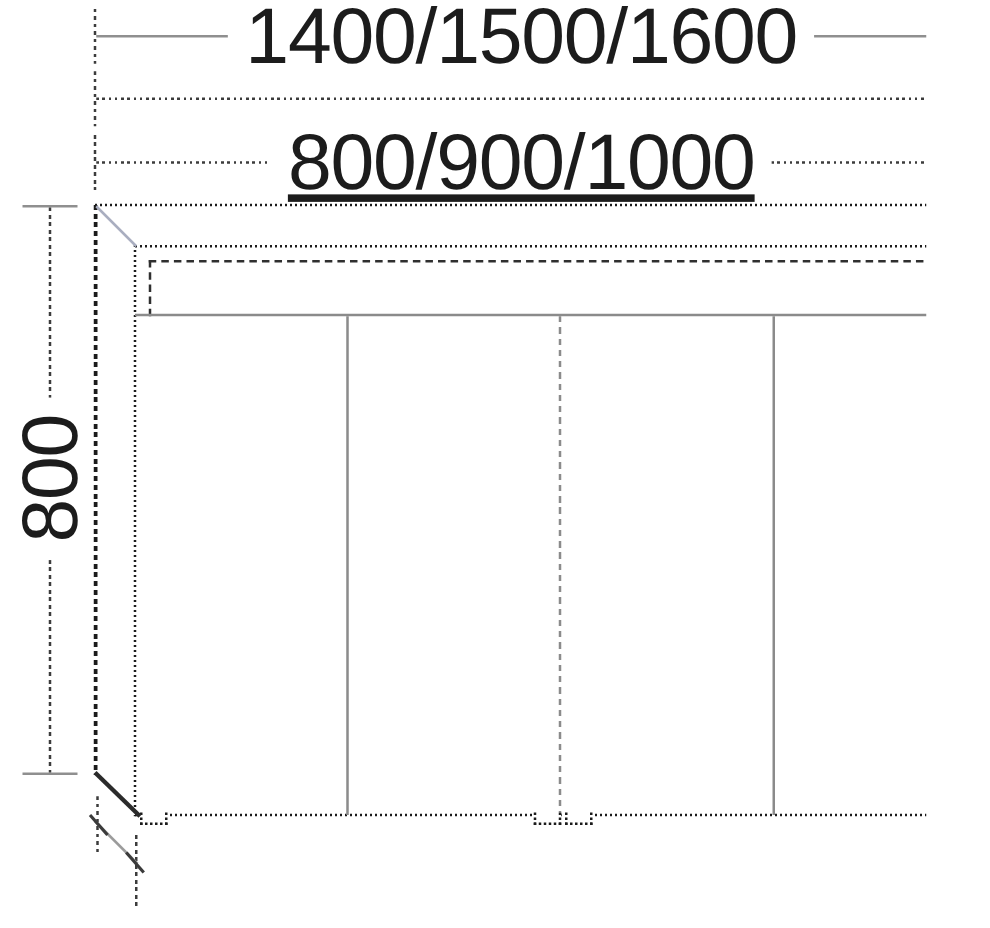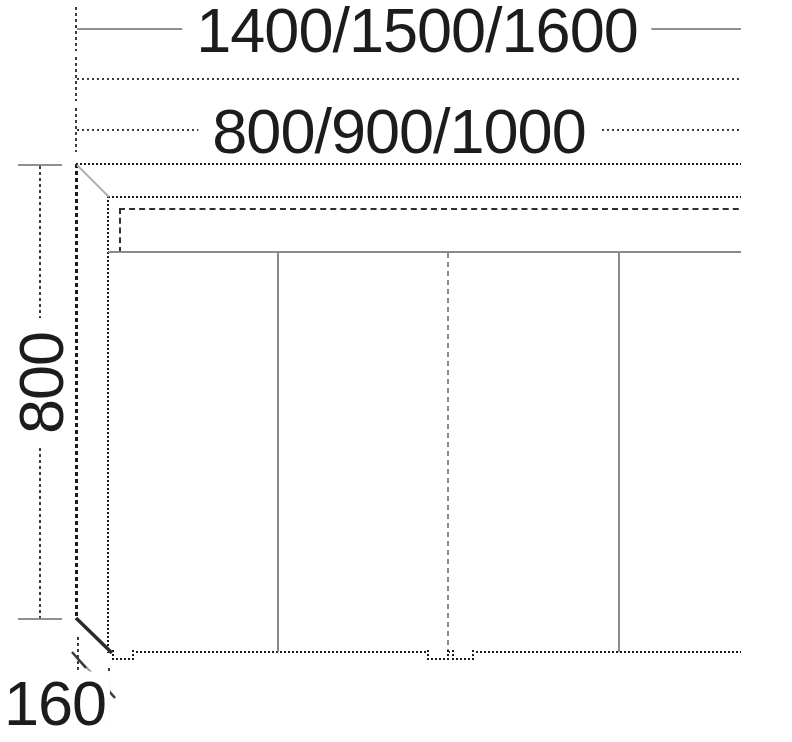--- a/index.html
+++ b/index.html
@@ -69,30 +69,29 @@
   <div class="abs h-solid-gray" style="left:77px; top:28px; width:680px;"></div>
   <div class="abs dim-label center" style="left:417px; top:30px;">1400/1500/1600</div>
 
   <div class="abs v-dash-fine" style="left:75px; top:57px;  height:44px;"></div>
   <div class="abs v-dash-fine" style="left:755px; top:57px; height:44px;"></div>
   <div class="abs h-dotted-dark" style="left:77px; top:78px; width:680px;"></div>
 
   <div class="abs v-dash-fine" style="left:75px; top:108px;  height:44px;"></div>
   <div class="abs v-dash-fine" style="left:755px; top:108px; height:44px;"></div>
   <div class="abs h-dotted-dark" style="left:77px; top:129px; width:680px;"></div>
-  <div class="abs dim-label center" style="left:399px; top:131px;">800/900/1000</div>
+  <div class="abs dim-label center" style="left:417px; top:131px;text-decoration:underline;">800/900/1000</div>
 
   <div class="abs h-solid-gray" style="left:18px; top:164px; width:44px;"></div>
   <div class="abs h-solid-gray" style="left:18px; top:618px; width:44px;"></div>
   <div class="abs v-dash-fine" style="left:39px; top:166px; height:452px;"></div>
   <div class="abs dim-label rot" style="left:41px; top:383px;">800</div>
 
   <div class="abs v-dash-fine" style="left:77px;  top:637px; height:46px;"></div>
   <div class="abs v-dash-fine" style="left:108px; top:668px; height:60px;"></div>
-  <div class="abs dim-label center" style="left:55px; top:703px; padding:0 4px;">160</div>
 
   <div class="abs h-dotted-black" style="left:76px; top:163px; width:682px; z-index:1;"></div>
 
   <div class="abs v-dash-black" style="left:75px; top:164px; height:456px; z-index:1;"></div>
 
   <div class="abs h-dotted-black" style="left:108px; top:196px; width:682px; z-index:1;"></div>
   <div class="abs v-dotted-black" style="left:107px; top:196px; height:457px; z-index:1;"></div>
   <div class="abs v-dotted-black" style="left:788px; top:197px; height:456px; z-index:1;"></div>
   <div class="abs h-dotted-black" style="left:108px; top:651px; width:682px; z-index:1;"></div>
 

